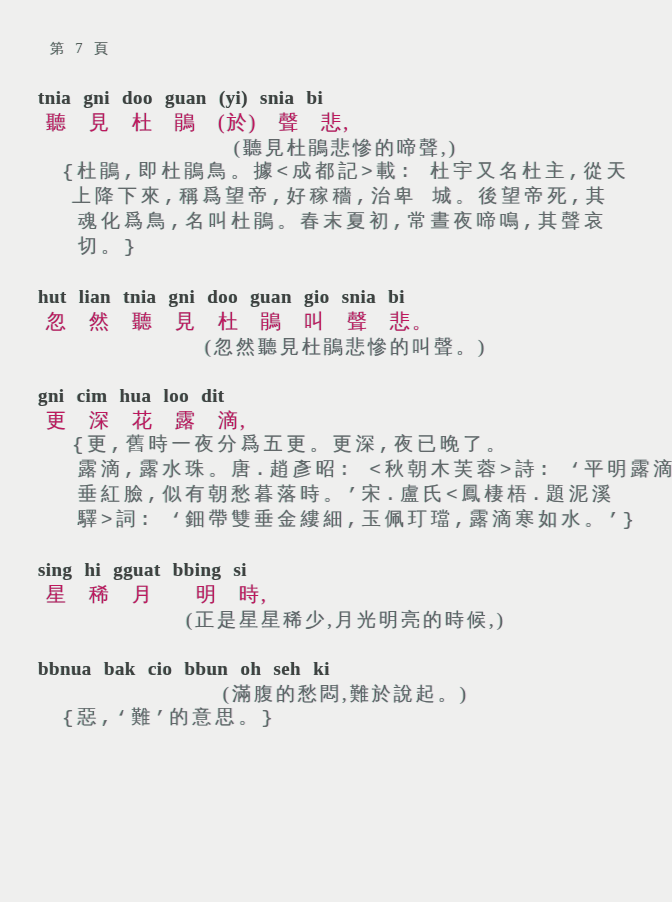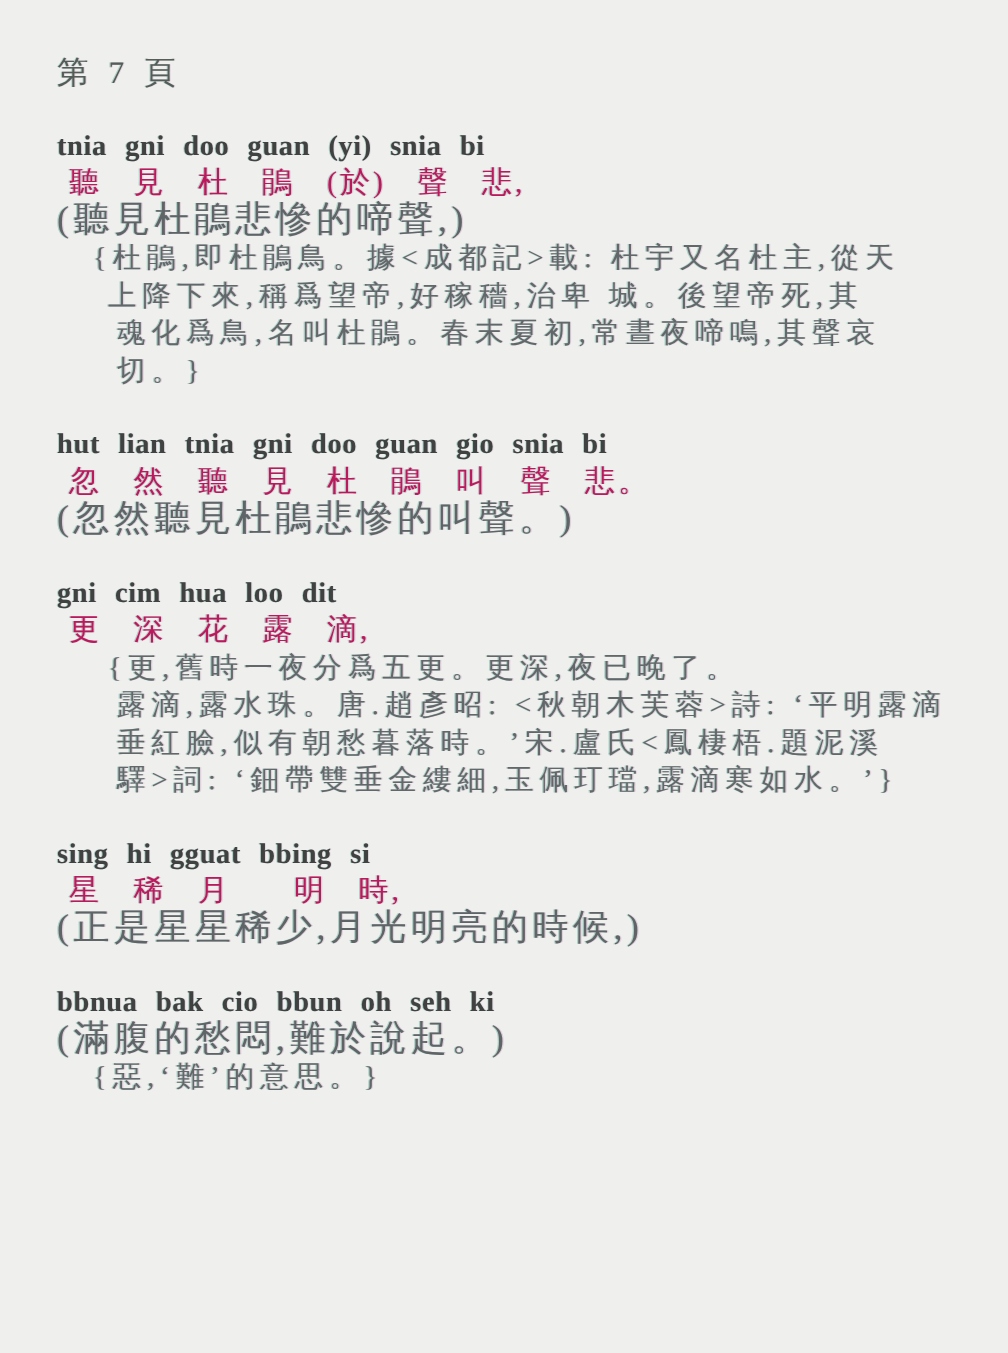--- a/index.html
+++ b/index.html
@@ -15,24 +15,25 @@
     background: #efefee;
     box-sizing: border-box;
     padding: 36px 18px 0 38px;
     font-family: "Liberation Serif", serif;
   }
   .line {
     line-height: 25px;
     white-space: pre;
   }
   .page-label {
-    font-size: 21px;
+    font-size: 14px;
     color: #555d59;
     letter-spacing: 4px;
     text-shadow: 0.7px 0 0 rgba(170,80,150,0.18), -0.7px 0 0 rgba(0,130,90,0.25);
+    margin-left: 12px;
   }
   .section {
     margin-top: 24px;
   }
   .roman {
     font-weight: bold;
     font-size: 19px;
     color: #3f4240;
     letter-spacing: 0.4px;
     word-spacing: 7px;
@@ -41,30 +42,32 @@
   .hanzi {
     font-size: 20px;
     color: #be185d;
     letter-spacing: 2px;
     word-spacing: 14px;
     padding-left: 8px;
     text-shadow: 0.8px 0 0 rgba(170,80,150,0.2), -0.8px 0 0 rgba(0,130,90,0.28);
   }
   .hanzi.pad-lg { padding-left: 18px; }
   .trans {
-    font-size: 24px;
+    font-size: 19px;
     color: #5f6567;
     letter-spacing: 3px;
     text-shadow: 0.8px 0 0 rgba(170,80,150,0.2), -0.8px 0 0 rgba(0,130,90,0.28);
+    text-align: center;
   }
   .note {
     font-size: 19px;
     color: #626869;
     letter-spacing: 4px;
     text-shadow: 0.8px 0 0 rgba(170,80,150,0.2), -0.8px 0 0 rgba(0,130,90,0.28);
+    font-family: Liberation Mono, monospace;
   }
   .i1 { padding-left: 24px; }
   .i2 { padding-left: 34px; }
   .i3 { padding-left: 40px; }
 </style>
 </head>
 <body>
 
 <div class="page">
 

